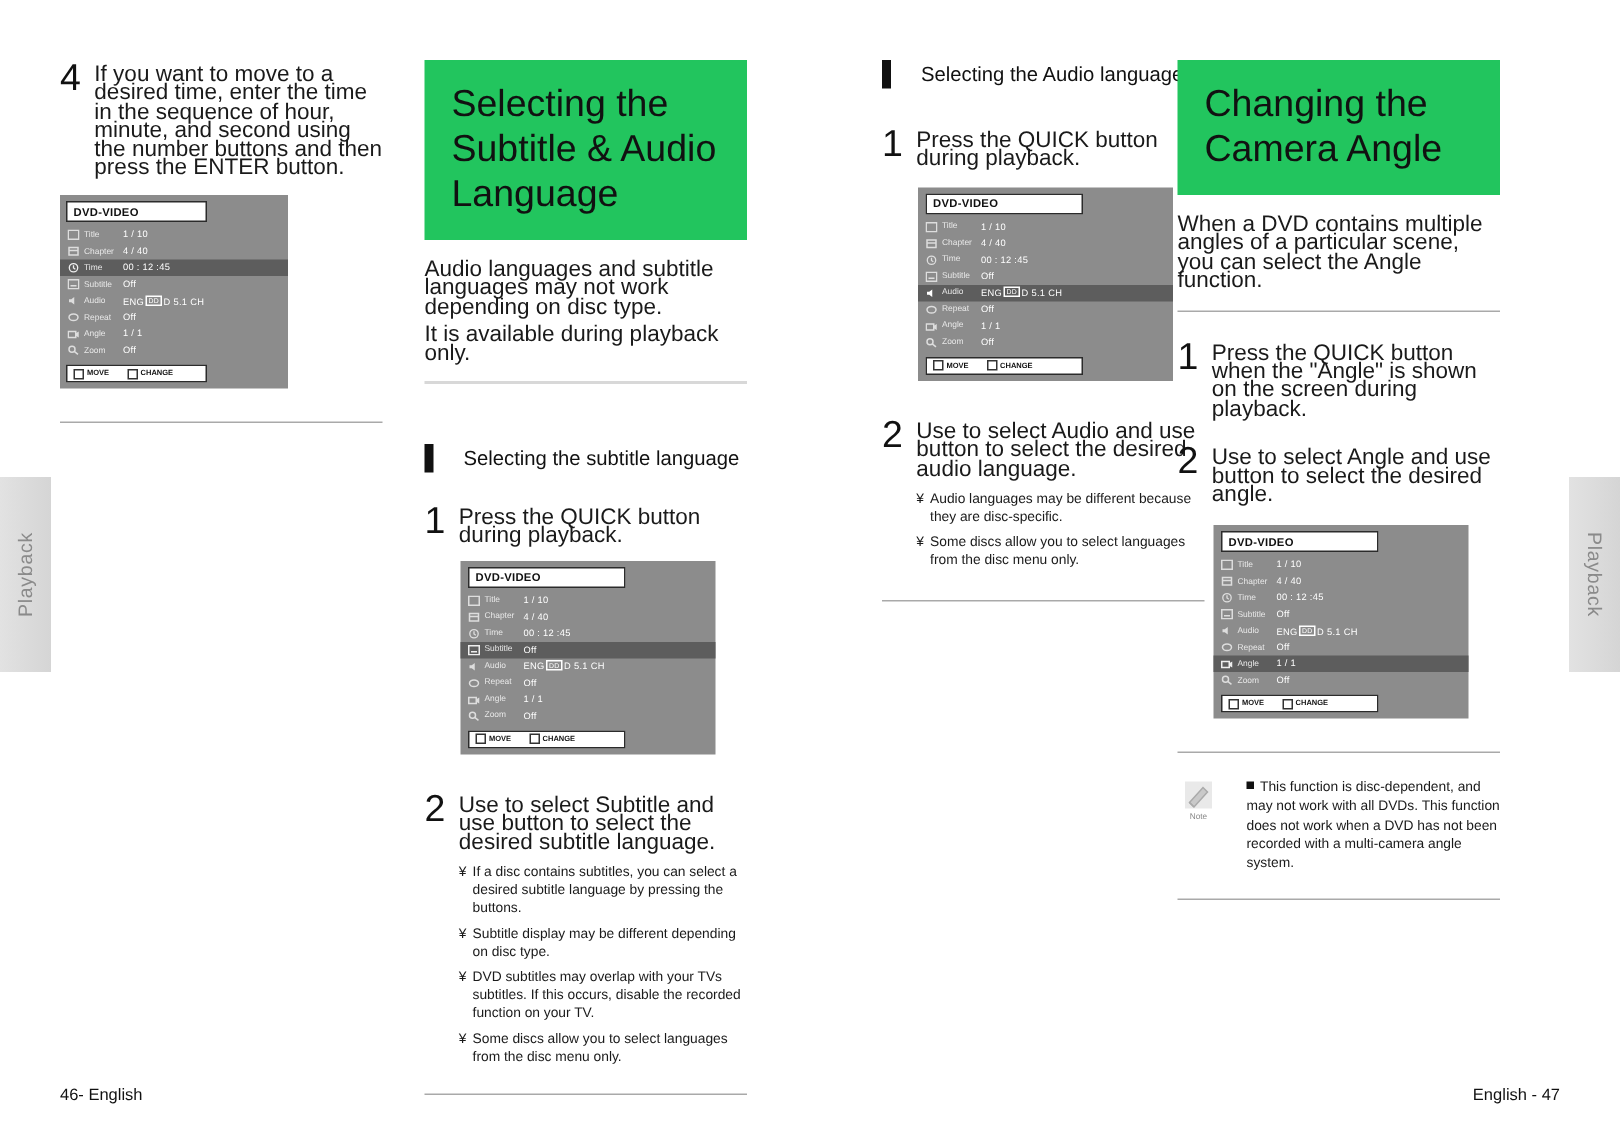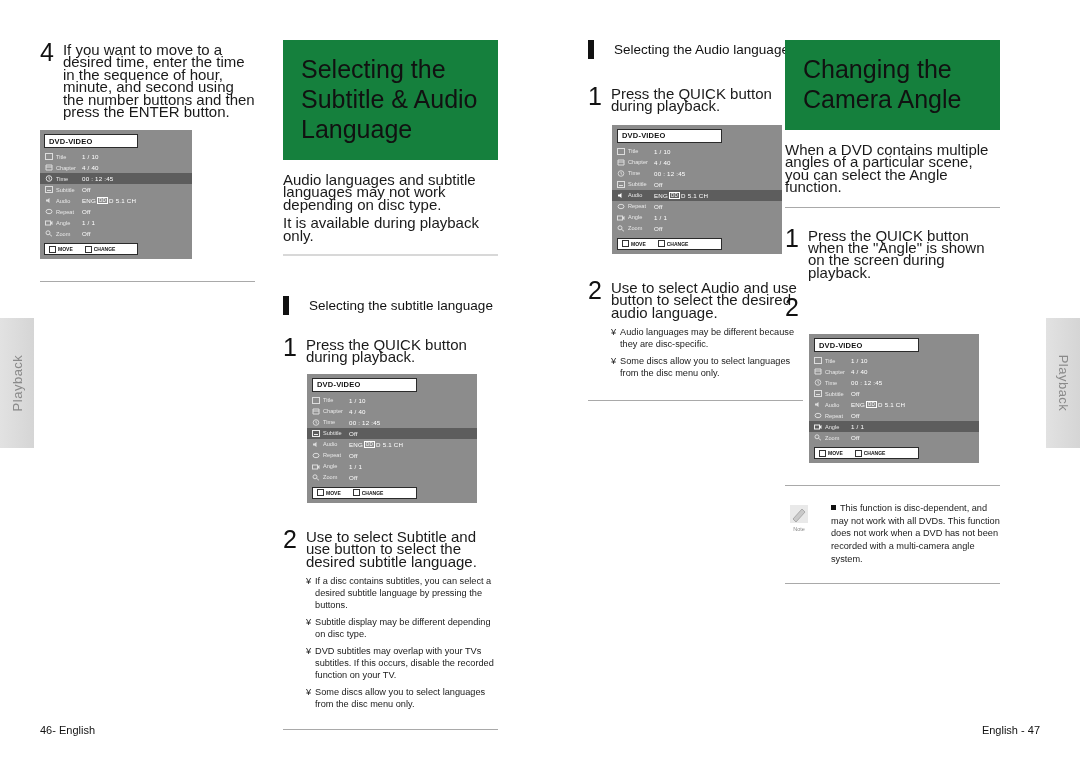--- a/index.html
+++ b/index.html
@@ -28,21 +28,21 @@
   .body-text{font-size:15px;line-height:12.4px;color:#1a1a1a;}
   .step-num{
     font-size:25px;font-weight:400;color:#111;line-height:1;
     font-family:"Liberation Sans", sans-serif;
   }
   .step{display:flex;gap:9px;align-items:flex-start;}
   .step .step-body{flex:1;padding-top:4px;}
 
   
   .big-head{
-    background:#15803d;padding:14px 18px 16px 18px;
+    background:#22c55e;padding:14px 18px 16px 18px;
     font-size:25px;line-height:30px;color:#111;font-weight:400;
   }
 
   
   .sec-head{display:flex;align-items:center;gap:20px;}
   .sec-head .bar{width:6px;height:19px;background:#111;display:block;}
   .sec-head .txt{font-size:13.5px;color:#111;}
 
   
   .rule{height:1px;background:#a9a9a9;width:100%;}
@@ -515,20 +515,21 @@
 
     <div class="rule" style="margin-top:13px;"></div>
 
     <div class="step" style="margin-top:18px;">
       <div class="step-num">1</div>
       <div class="step-body body-text">Press the QUICK button when the "Angle" is shown on the screen during playback.</div>
     </div>
 
     <div class="step" style="margin-top:16px;">
       <div class="step-num">2</div>
+      <div class="step-body body-text">Use         to select Angle and use          button to select the desired angle.</div>
     </div>
 
     <div class="osd" style="margin-left:24px;margin-top:14px;width:170px;padding:4px 0 4px 0;">
       <div class="panelwrap" style="margin-left:5px;">
         <div class="title-bar">DVD-VIDEO</div>
       </div>
       <div class="rows">
         <div class="row">
           <span class="ic">
               <svg width="8" height="7" viewBox="0 0 8 7">

